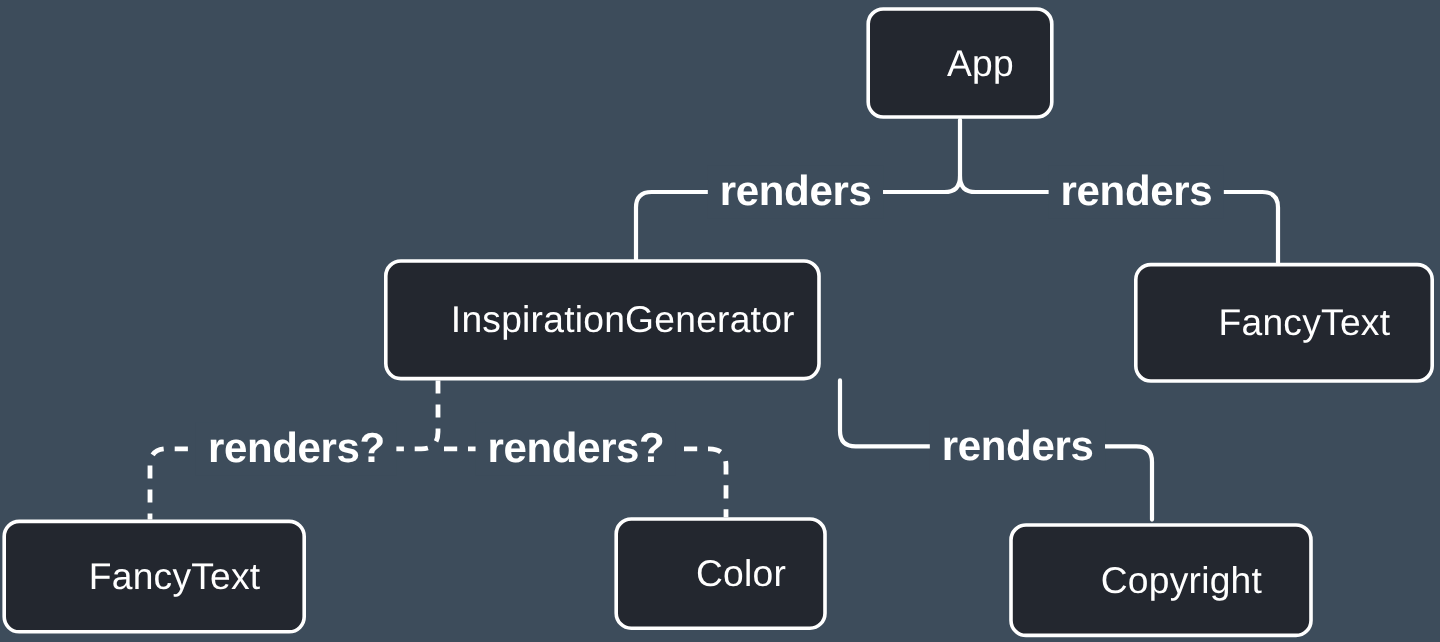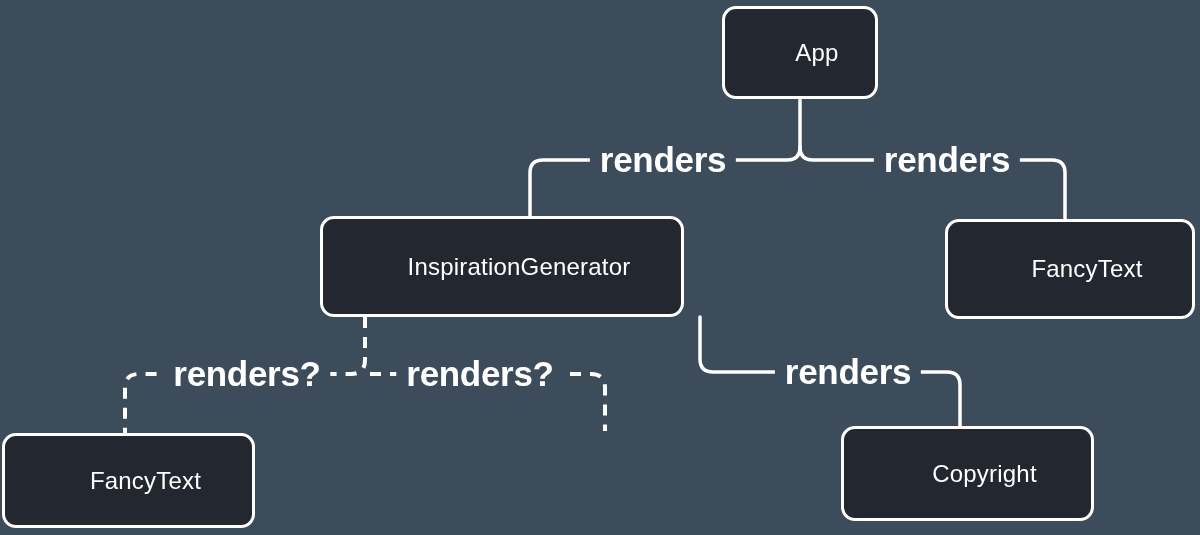--- a/index.html
+++ b/index.html
@@ -43,21 +43,21 @@
   }
   .node {
     position: absolute;
     display: flex;
     align-items: center;
     justify-content: center;
     background: var(--node-fill);
     border: 3.5px solid var(--node-border);
     border-radius: 14px;
     color: var(--text);
-    font-size: 24px;
+    font-size: 31px;
     font-weight: 400;
     letter-spacing: 0.2px;
     white-space: nowrap;
     padding-left: 34px;
   }
   .edge-label {
     position: absolute;
     transform: translate(-50%, -50%);
     background: var(--background);
     color: var(--text);
@@ -66,21 +66,21 @@
     letter-spacing: -0.3px;
     padding: 2px 10px;
     white-space: nowrap;
   }
   
   .node-app                  { left: 722px; top: 6px;   width: 156px; height: 93px;  }
   .node-inspiration          { left: 320px; top: 216px; width: 364px; height: 101px; }
   .node-fancytext-top        { left: 945px; top: 219px; width: 250px; height: 100px; }
   .node-fancytext-bottom     { left: 2px;   top: 433px; width: 253px; height: 95px;  }
   .node-color                { left: 512px; top: 431px; width: 177px; height: 94px;  }
-  .node-copyright            { left: 841px; top: 426px; width: 253px; height: 95px; text-align: center;  }
+  .node-copyright            { left: 841px; top: 436px; width: 253px; height: 95px; text-align: center;  }
   
   .label-app-inspiration     { left: 663px; top: 160px; }
   .label-app-fancytext       { left: 947px; top: 160px; }
   .label-insp-fancytext      { left: 247px; top: 374px; }
   .label-insp-color          { left: 480px; top: 374px; }
   .label-insp-copyright      { left: 848px; top: 372px; }
 </style>
 </head>
 <body>
 
@@ -100,20 +100,21 @@
   </svg>
 
   <div class="node node-app">App</div>
 
   <div class="node node-inspiration">InspirationGenerator</div>
 
   <div class="node node-fancytext-top">FancyText</div>
 
   <div class="node node-fancytext-bottom">FancyText</div>
 
+  <div class="node node-color">Color</div>
 
   <div class="node node-copyright">Copyright</div>
 
   <div class="edge-label label-app-inspiration">renders</div>
 
   <div class="edge-label label-app-fancytext">renders</div>
 
   <div class="edge-label label-insp-fancytext">renders?</div>
 
   <div class="edge-label label-insp-color">renders?</div>

